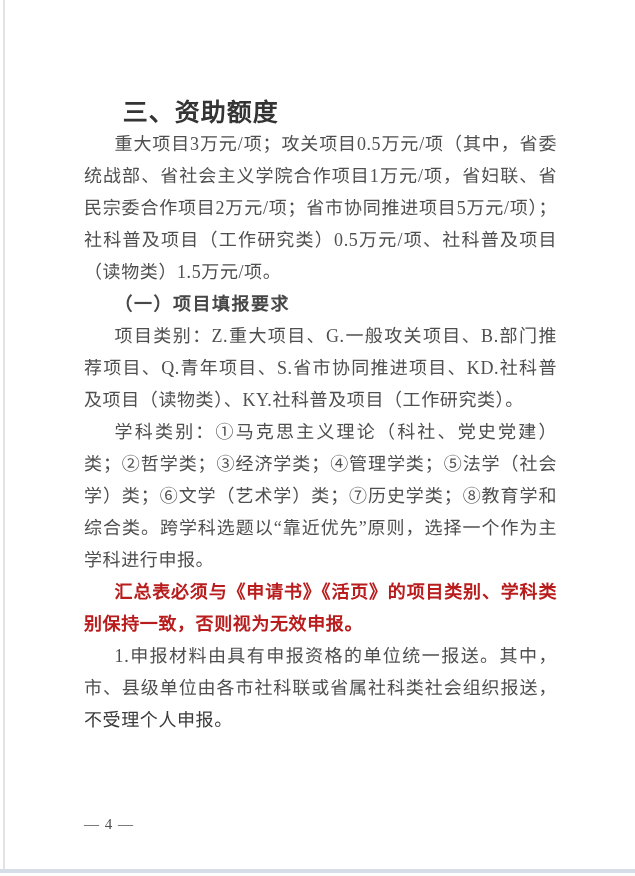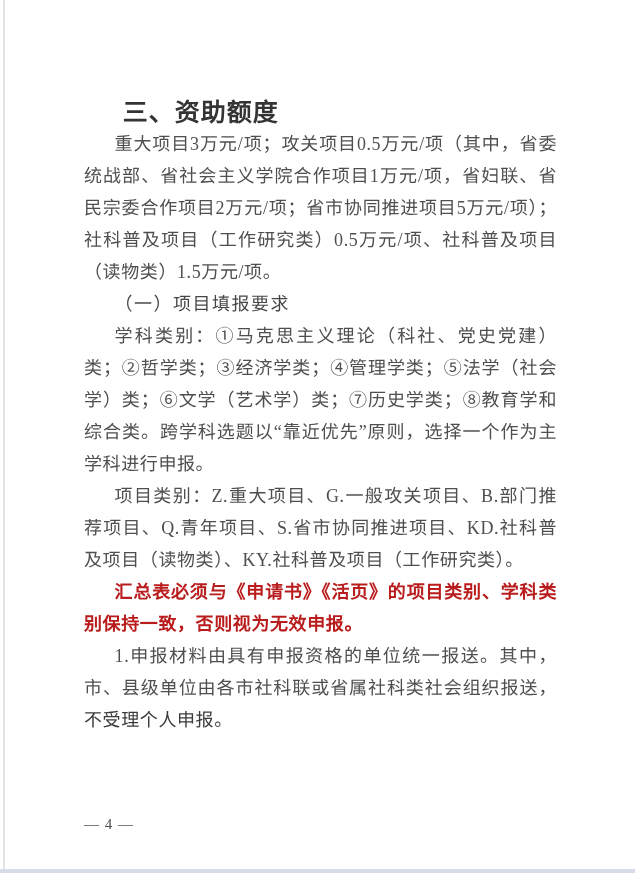--- a/index.html
+++ b/index.html
@@ -39,21 +39,21 @@
     font-family: "Liberation Sans", sans-serif;
     font-size: 25px;
     line-height: 32px;
     font-weight: bold;
     color: #343434;
     text-indent: 1.55em;
     letter-spacing: 1px;
     text-align: left;
   }
   .sub-heading {
-    font-weight: 400;
+    font-weight: 700;
     color: #474747;
     letter-spacing: 1.5px;
   }
   .bold-para {
     font-weight: bold;
     color: #b91c1c;
   }
   .emph {
     font-weight: normal;
     color: #3a3a3a;
@@ -79,23 +79,23 @@
   <div class="content">
 
     <h3 class="sec-heading">三、资助额度</h3>
 
     <p>重大项目3万元/项；攻关项目0.5万元/项（其中，省委统战部、省社会主义学院合作项目1万元/项，省妇联、省民宗委合作项目2万元/项；省市协同推进项目5万元/项）；社科普及项目（工作研究类）0.5万元/项、社科普及项目（读物类）1.5万元/项。</p>
 
 
     <p class="sub-heading">（一）项目填报要求</p>
 
 
+    <p>项目类别：Z.重大项目、G.一般攻关项目、B.部门推荐项目、Q.青年项目、S.省市协同推进项目、KD.社科普及项目（读物类）、KY.社科普及项目（工作研究类）。</p>
+
     <p>学科类别：①马克思主义理论（科社、党史党建）类；②哲学类；③经济学类；④管理学类；⑤法学（社会学）类；⑥文学（艺术学）类；⑦历史学类；⑧教育学和综合类。跨学科选题以“靠近优先”原则，选择一个作为主学科进行申报。</p>
-
-    <p>项目类别：Z.重大项目、G.一般攻关项目、B.部门推荐项目、Q.青年项目、S.省市协同推进项目、KD.社科普及项目（读物类）、KY.社科普及项目（工作研究类）。</p>
 
     <p class="bold-para">汇总表必须与《申请书》《活页》的项目类别、学科类别保持一致，否则视为无效申报。</p>
 
 
     <p><span>1.申报材料由具有申报资格的单位统一报送。其中，市、县级单位由各市社科联或省属社科类社会组织报送，</span><span class="emph">不受理个人申报。</span></p>
 
   </div>
 
   <div class="page-number">— 4 —</div>
 

